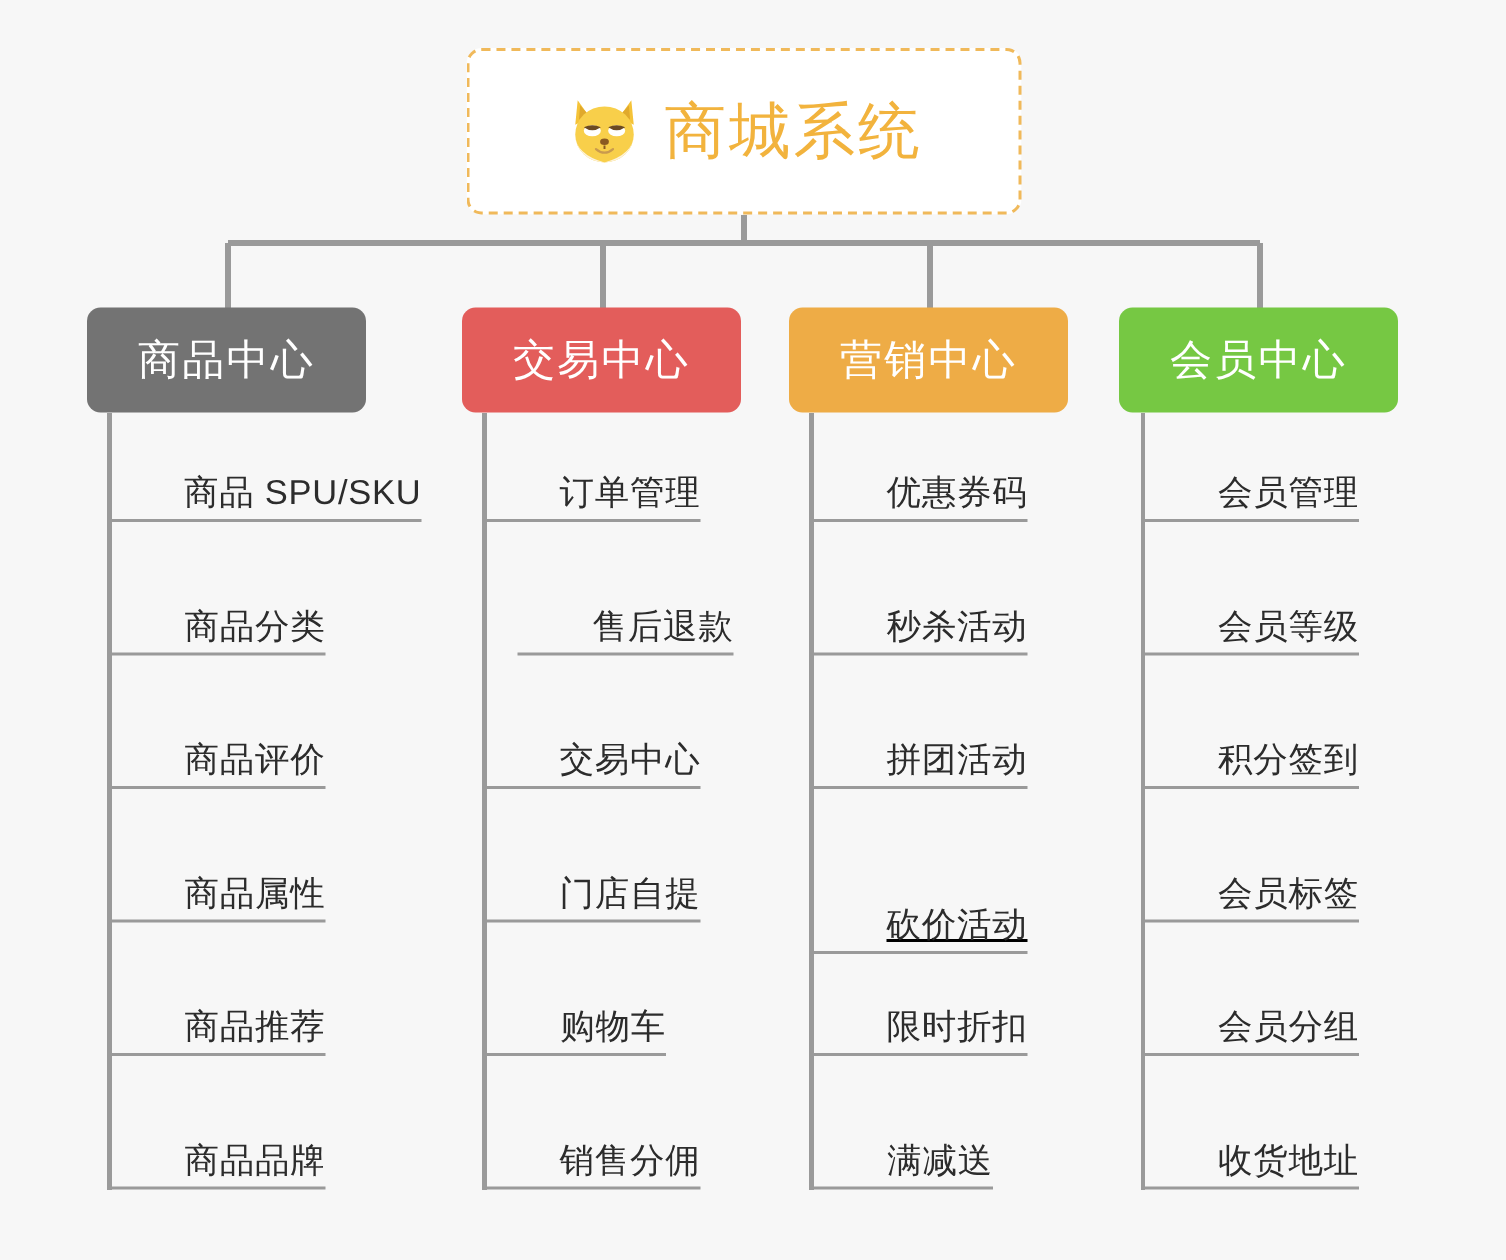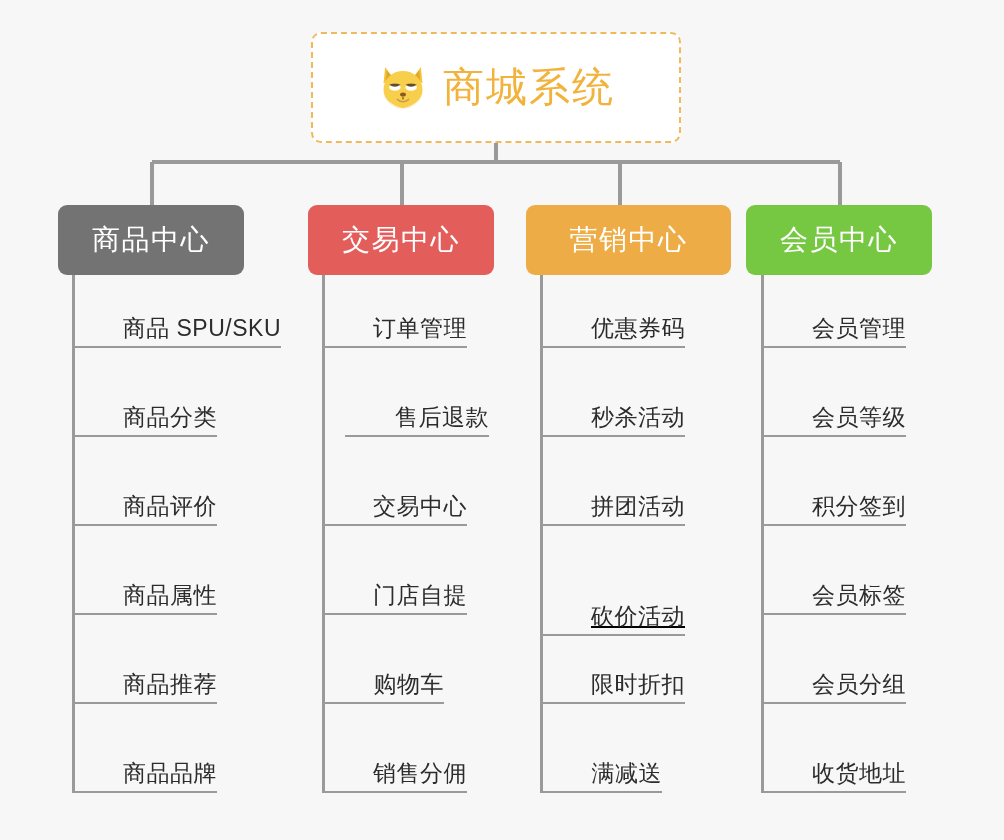--- a/index.html
+++ b/index.html
@@ -168,21 +168,21 @@
     </div>
     <div class="leaf" style="left: 323px; top: 575px; width: 144px;">
       <span class="leaf-label">门店自提</span>
     </div>
     <div class="leaf" style="left: 323px; top: 664px; width: 121px;">
       <span class="leaf-label">购物车</span>
     </div>
     <div class="leaf" style="left: 323px; top: 753px; width: 144px;">
       <span class="leaf-label">销售分佣</span>
     </div>
-    <div class="cat-box" style="left: 526px; top: 205px; width: 205px; background: rgb(238, 172, 70);">
+    <div class="cat-box" style="left: 526px; top: 205px; width: 186px; background: rgb(238, 172, 70);">
       <span>营销中心</span>
     </div>
     <div class="leaf" style="left: 541px; top: 308px; width: 144px;">
       <span class="leaf-label">优惠券码</span>
     </div>
     <div class="leaf" style="left: 541px; top: 397px; width: 144px;">
       <span class="leaf-label">秒杀活动</span>
     </div>
     <div class="leaf" style="left: 541px; top: 486px; width: 144px;">
       <span class="leaf-label">拼团活动</span>

